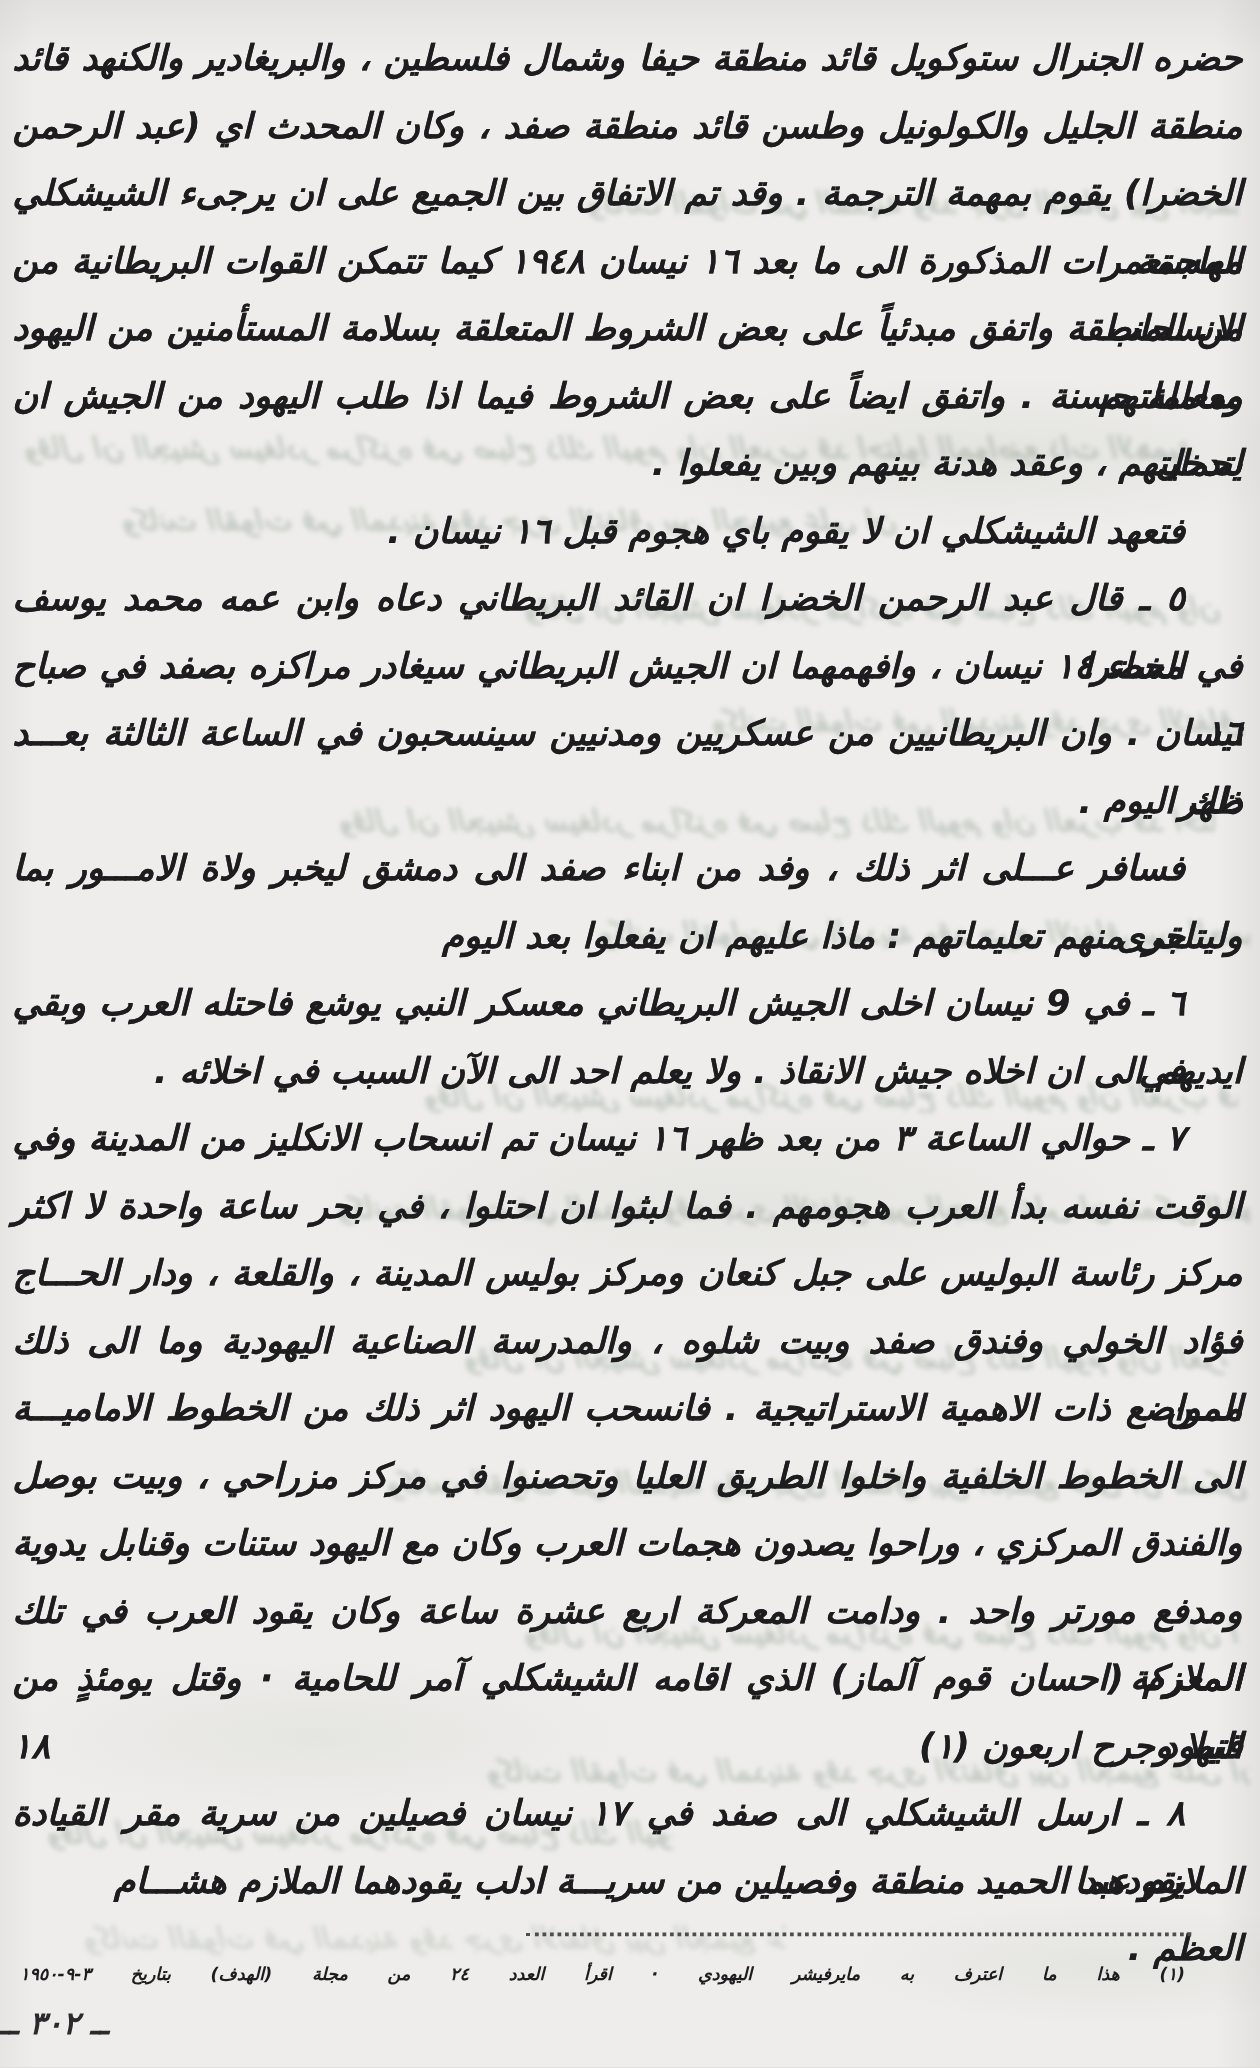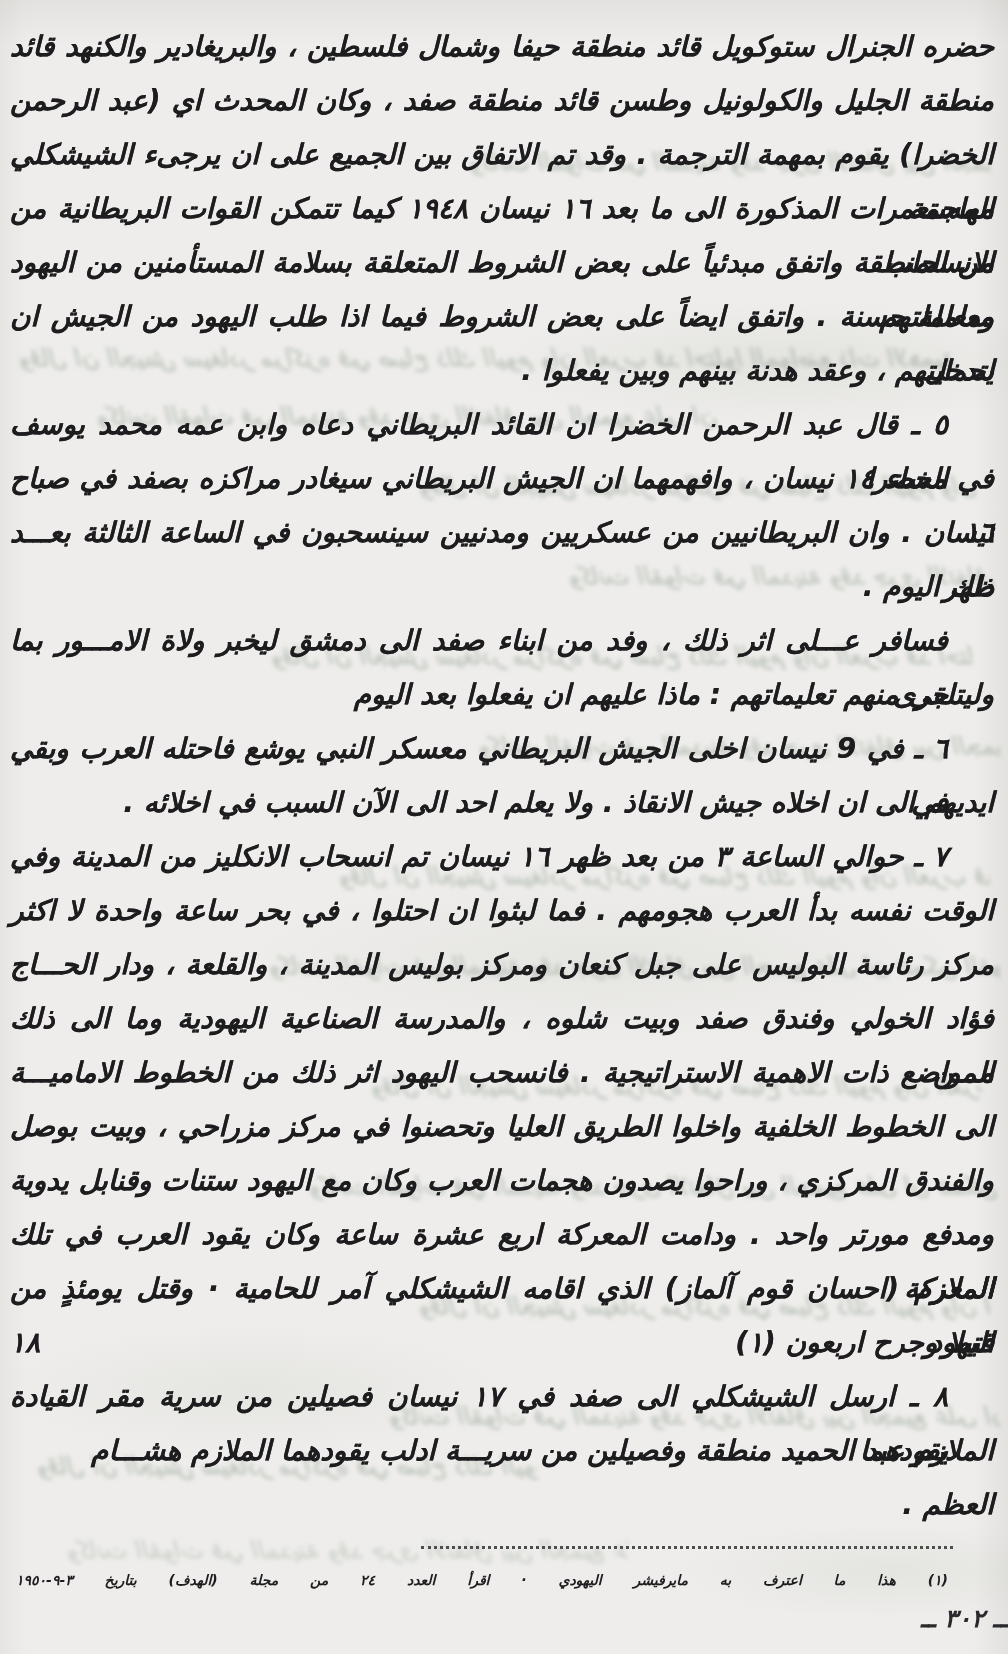--- a/index.html
+++ b/index.html
@@ -65,21 +65,21 @@
     font-weight:700;
     line-height:40px;
     color:var(--ink,#1d1d1f);
     text-align:justify;
     text-align-last:justify;
   }
   .page-number{
     position:absolute;
     top:1604px; left:0; right:0;
     direction:rtl;
-    text-align:right;
+    text-align:left;
     font-size:25px;
     font-weight:700;
     color:#2a2a2c;
     letter-spacing:2px;
   }
 </style>
 </head>
 <body>
 
 <div id="page">
@@ -101,20 +101,21 @@
   <div class="ghost" style="top:1536px;right:380px;width:560px;opacity:0.3;">وكانت القوات في المدينة وقد جرى الاتفاق بين الجميع على ان تتمكن القوات من الانسحاب من المنطقة</div>
 
   <div class="text-block">
     <div class="line j">حضره الجنرال ستوكويل قائد منطقة حيفا وشمال فلسطين ، والبريغادير والكنهد قائد</div>
     <div class="line j">منطقة الجليل والكولونيل وطسن قائد منطقة صفد ، وكان المحدث اي (عبد الرحمن</div>
     <div class="line j">الخضرا) يقوم بمهمة الترجمة . وقد تم الاتفاق بين الجميع على ان يرجىء الشيشكلي مهاجمة</div>
     <div class="line j">المستعمرات المذكورة الى ما بعد ١٦ نيسان ١٩٤٨ كيما تتمكن القوات البريطانية من الانسحاب</div>
     <div class="line j">من المنطقة واتفق مبدئياً على بعض الشروط المتعلقة بسلامة المستأمنين من اليهود ومعاملتهم</div>
     <div class="line j">معاملة حسنة . واتفق ايضاً على بعض الشروط فيما اذا طلب اليهود من الجيش ان يتدخل</div>
     <div class="line">لحمايتهم ، وعقد هدنة بينهم وبين يفعلوا .</div>
+    <div class="line i">فتعهد الشيشكلي ان لا يقوم باي هجوم قبل ١٦ نيسان .</div>
     <div class="line j i">٥ ـ قال عبد الرحمن الخضرا ان القائد البريطاني دعاه وابن عمه محمد يوسف الخضرا</div>
     <div class="line j">في مساء ١٤ نيسان ، وافهمهما ان الجيش البريطاني سيغادر مراكزه بصفد في صباح ١٦</div>
     <div class="line j">نيسان . وان البريطانيين من عسكريين ومدنيين سينسحبون في الساعة الثالثة بعـــد ظهر</div>
     <div class="line">ذلك اليوم .</div>
     <div class="line j i">فسافر عـــلى اثر ذلك ، وفد من ابناء صفد الى دمشق ليخبر ولاة الامـــور بما جرى</div>
     <div class="line">وليتلقى منهم تعليماتهم : ماذا عليهم ان يفعلوا بعد اليوم</div>
     <div class="line j i">٦ ـ في 9 نيسان اخلى الجيش البريطاني معسكر النبي يوشع فاحتله العرب وبقي في</div>
     <div class="line">ايديهم الى ان اخلاه جيش الانقاذ . ولا يعلم احد الى الآن السبب في اخلائه .</div>
     <div class="line j i">٧ ـ حوالي الساعة ٣ من بعد ظهر ١٦ نيسان تم انسحاب الانكليز من المدينة وفي</div>
     <div class="line j">الوقت نفسه بدأ العرب هجومهم . فما لبثوا ان احتلوا ، في بحر ساعة واحدة لا اكثر</div>

